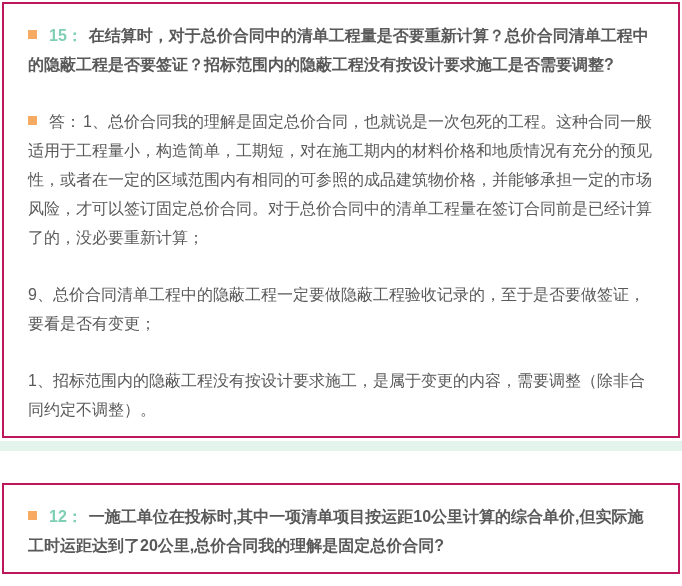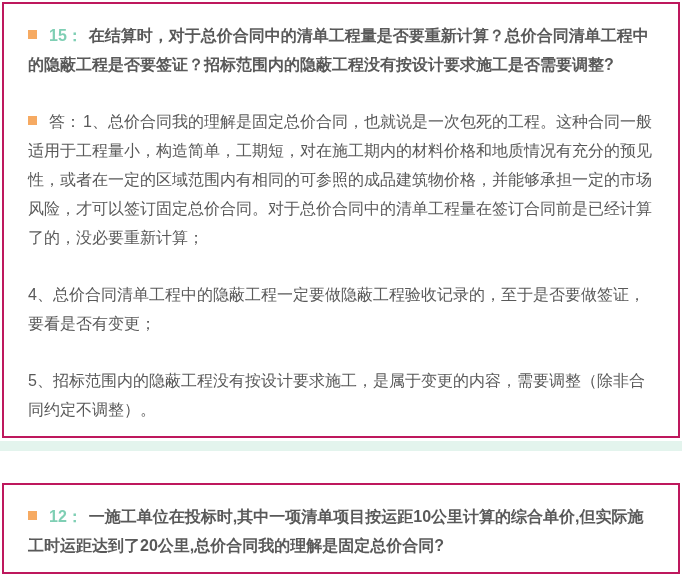--- a/index.html
+++ b/index.html
@@ -68,22 +68,22 @@
 <div class="page">
 
   <div class="qa-block first">
     <div class="qa-card">
       <p class="question">
         <span class="bullet"></span><span class="q-num">15：</span><span>在结算时，对于总价合同中的清单工程量是否要重新计算？总价合同清单工程中的隐蔽工程是否要签证？招标范围内的隐蔽工程没有按设计要求施工是否需要调整?</span>
       </p>
       <p class="answer-lead">
         <span class="bullet"></span><span class="ans-label">答：</span><span>1、总价合同我的理解是固定总价合同，也就说是一次包死的工程。这种合同一般适用于工程量小，构造简单，工期短，对在施工期内的材料价格和地质情况有充分的预见性，或者在一定的区域范围内有相同的可参照的成品建筑物价格，并能够承担一定的市场风险，才可以签订固定总价合同。对于总价合同中的清单工程量在签订合同前是已经计算了的，没必要重新计算；</span>
       </p>
-      <p class="answer-para">4、总价合同清单工程中的隐蔽工程一定要做隐蔽工程验收记录的，至于是否要做签证，要看是否有变更；</p>
-      <p class="answer-para">5、招标范围内的隐蔽工程没有按设计要求施工，是属于变更的内容，需要调整（除非合同约定不调整）。</p>
+      <p class="answer-para">9、总价合同清单工程中的隐蔽工程一定要做隐蔽工程验收记录的，至于是否要做签证，要看是否有变更；</p>
+      <p class="answer-para">1、招标范围内的隐蔽工程没有按设计要求施工，是属于变更的内容，需要调整（除非合同约定不调整）。</p>
     </div>
     <div class="qa-strip"></div>
   </div>
 
   <div class="qa-block second">
     <div class="qa-card">
       <p class="question">
         <span class="bullet"></span><span class="q-num">12：</span><span>一施工单位在投标时,其中一项清单项目按运距10公里计算的综合单价,但实际施工时运距达到了20公里,总价合同我的理解是固定总价合同?</span>
       </p>
     </div>

